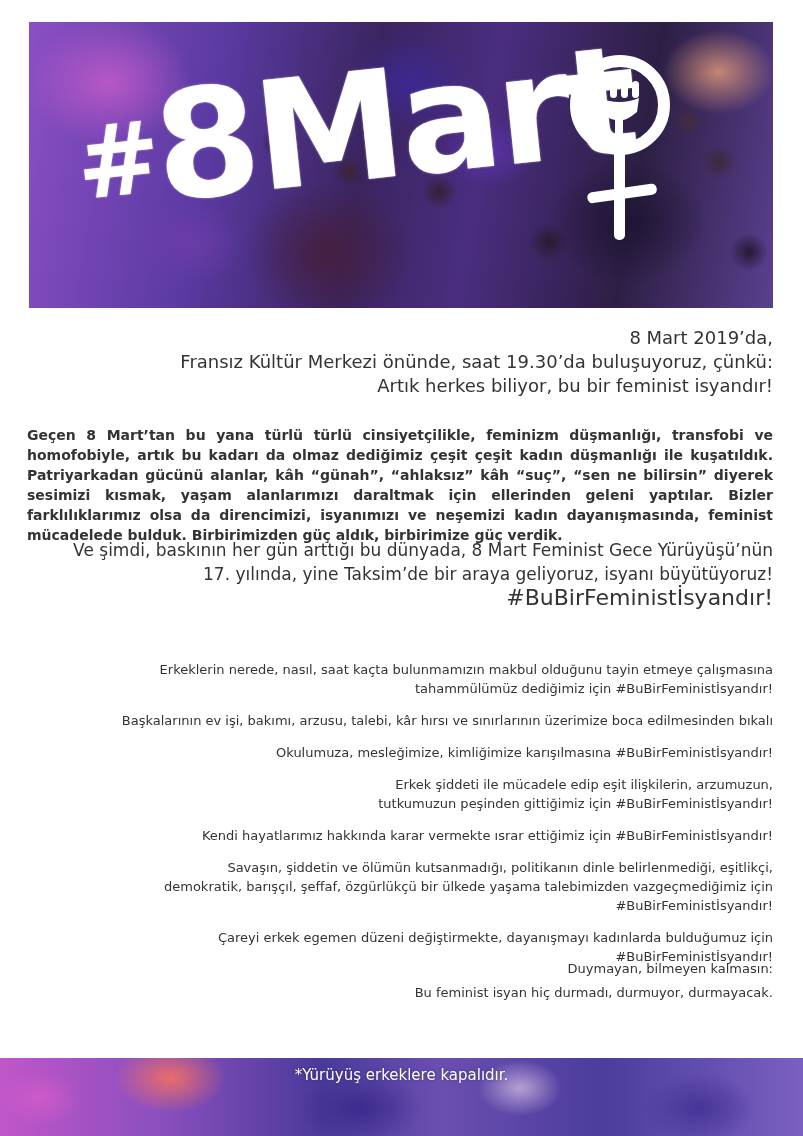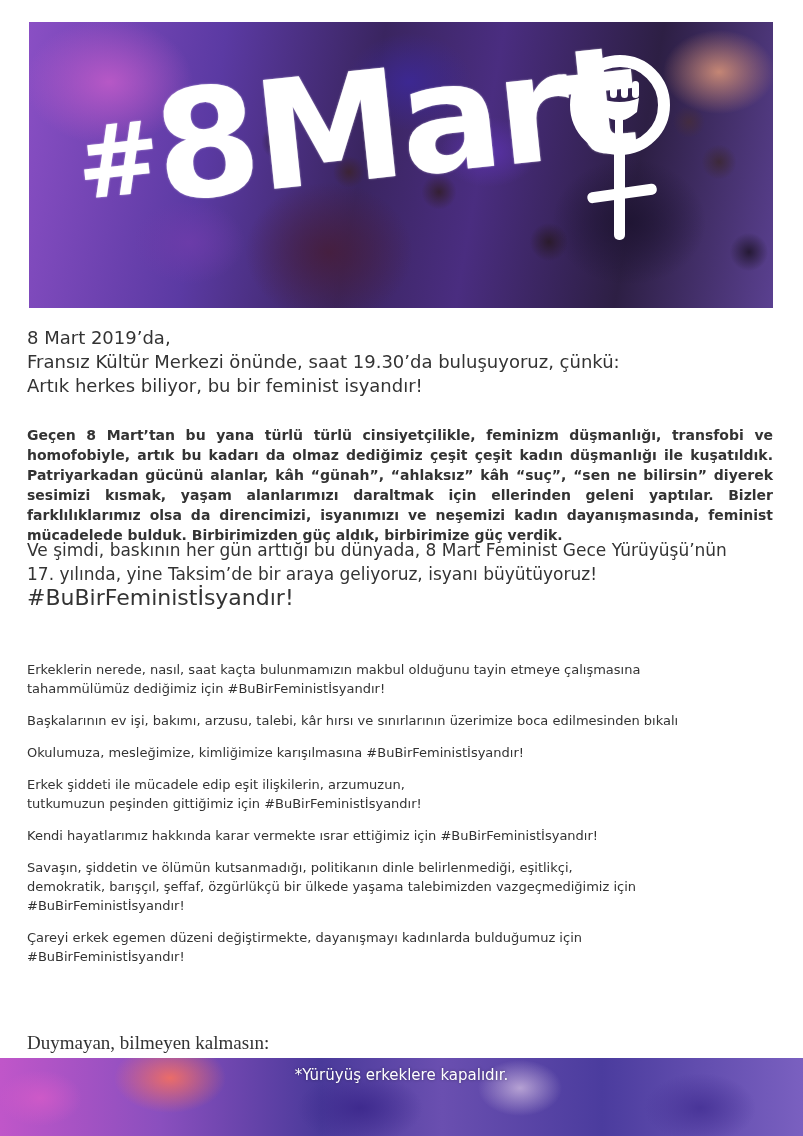--- a/index.html
+++ b/index.html
@@ -63,21 +63,21 @@
       position: absolute;
       left: 536px;
       top: 28px;
       width: 110px;
       height: 200px;
     }
     .text-block {
       position: absolute;
       left: 27px;
       width: 746px;
-      text-align: left;
+      text-align: right;
     }
     .intro {
       top: 326px;
       font-size: 18px;
       line-height: 24px;
     }
     .intro div { white-space: nowrap; }
     .para {
       top: 425px;
       font-size: 14px;
@@ -99,24 +99,23 @@
     .reasons {
       top: 660px;
       font-size: 13px;
       line-height: 19px;
     }
     .reason {
       margin-bottom: 13px;
     }
     .reason div { white-space: nowrap; }
     .closing {
-      top: 1031px;
-      font-size: 19px;
+      top: 957px;
+      font-size: 13px;
       line-height: 24px;
-      font-family: Liberation Serif, serif;
     }
     .bottom-banner {
       position: absolute;
       left: 0;
       top: 1058px;
       width: 803px;
       height: 78px;
       overflow: hidden;
       background:
         radial-gradient(ellipse 80px 50px at 170px 20px, rgba(240,110,100,0.95), transparent 70%),

